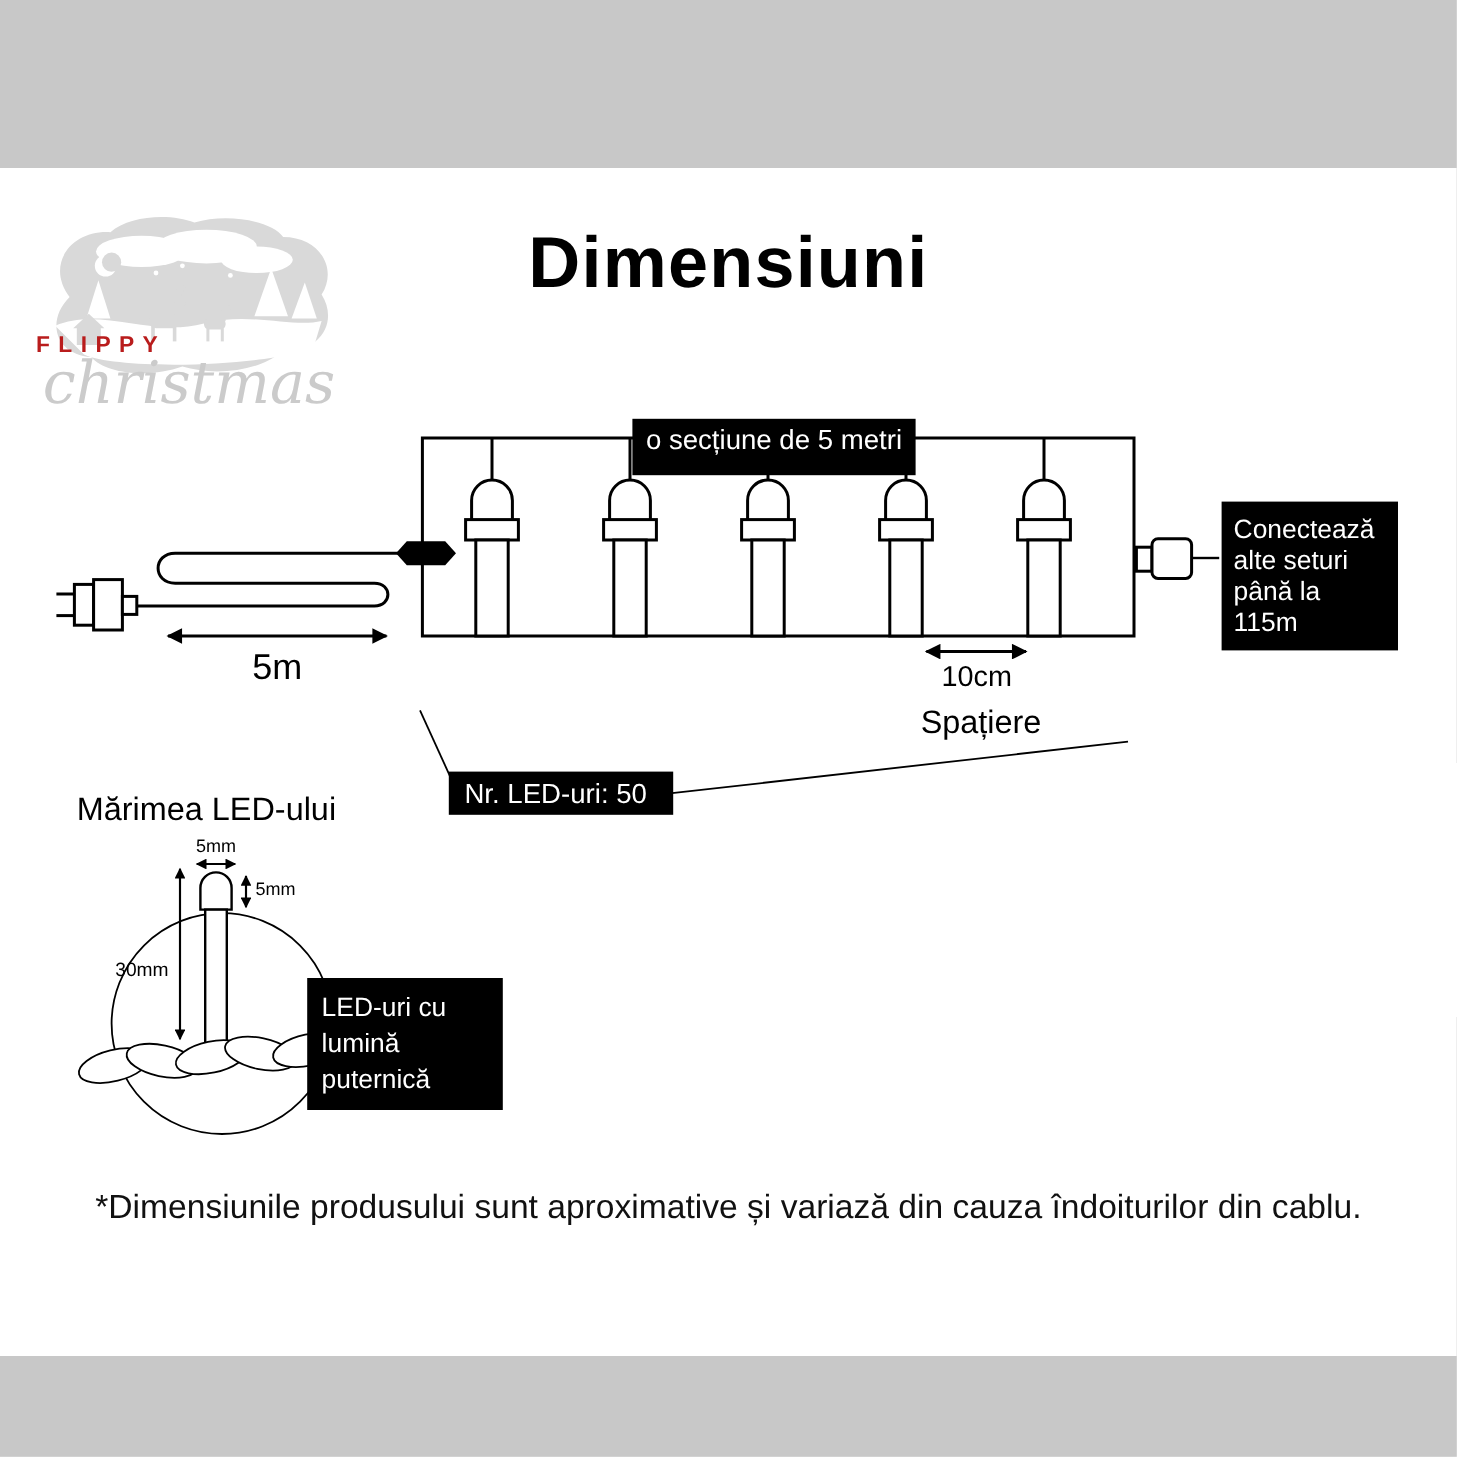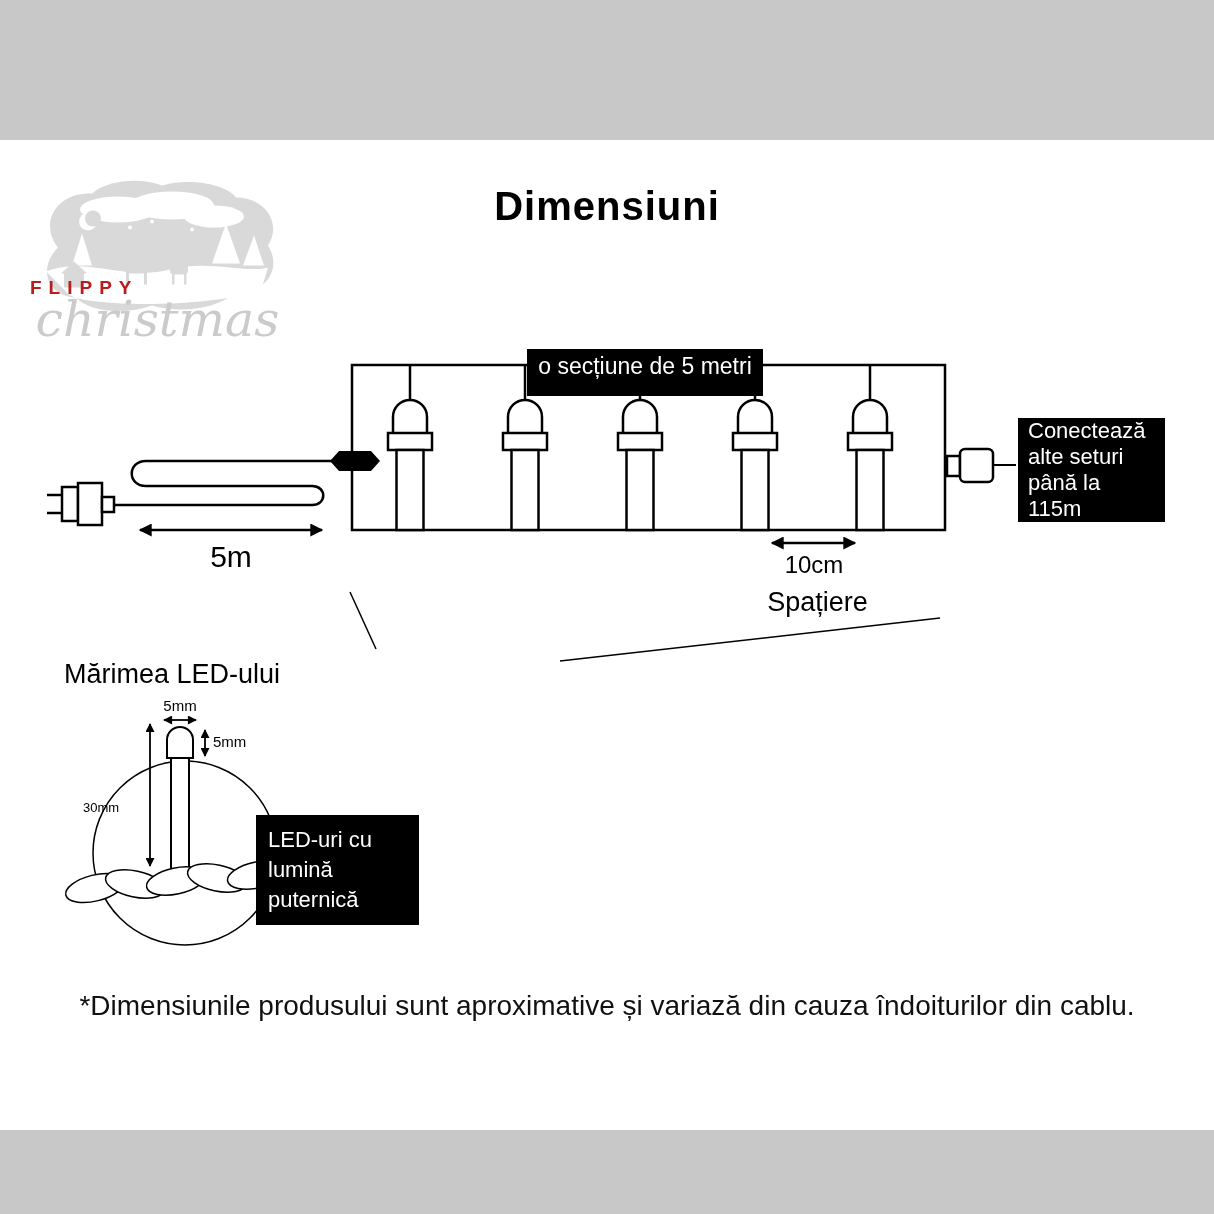--- a/index.html
+++ b/index.html
@@ -10,37 +10,37 @@
     color:#000;
     overflow:hidden;
   }
   .stage { position:absolute; top:0; left:0; width:1214px; height:1214px; overflow:hidden; }
   .card  { position:absolute; left:0; top:140px; width:1214px; height:990px; background:#ffffff; }
   .abs   { position:absolute; }
   svg.layer { position:absolute; left:0; top:0; width:1214px; height:1214px; }
 
   .page-title {
     left:0; top:184px; width:1214px; text-align:center;
-    font-size:40px; font-weight:700; letter-spacing:1px;
+    font-size:60px; font-weight:700; letter-spacing:1px;
   }
   .badge {
     background:#000; color:#fff; font-weight:400;
   }
   .badge.section { left:527px; top:349px; width:236px; height:47px; line-height:35px; text-align:center; font-size:23px; }
-  .badge.connect { left:1018px; top:418px; width:147px; padding:0 10px; font-size:22px; line-height:26px; }
+  .badge.connect { left:1018px; top:418px; width:147px; padding:10px 10px; font-size:22px; line-height:26px; }
   .badge.count   { left:374px; top:643px; width:187px; height:36px; line-height:36px; padding-left:13px; font-size:23px; }
   .badge.callout { left:256px; top:815px; width:163px; padding:10px 12px; font-size:22px; line-height:30px; }
 
   .lbl-5m       { left:130px; top:540px; width:202px; text-align:center; font-size:30px; }
   .lbl-10cm     { left:758px; top:551px; width:112px; text-align:center; font-size:24px; }
   .lbl-spatiere { left:740px; top:587px; width:155px; text-align:center; font-size:27px; }
   .lbl-heading  { left:64px;  top:659px; font-size:27px; }
   .lbl-5mm-top  { left:150px; top:697px; width:60px; text-align:center; font-size:15px; }
   .lbl-5mm-rt   { left:213px; top:733px; font-size:15px; }
-  .lbl-30mm     { left:83px;  top:800px; font-size:13px; }
+  .lbl-30mm     { left:96px;  top:800px; font-size:16px; }
 
   .footnote { left:0; top:990px; width:1214px; text-align:center; font-size:28px; color:#111; }
 
   .logo-wrap { left:30px; top:148px; width:255px; height:200px; }
   .brand-name {
     left:30px; top:277px; width:255px; text-align:left;
     font-size:19px; font-weight:700; letter-spacing:7px; color:#b91c1c;
   }
   .brand-script {
     left:30px; top:291px; width:255px; text-align:center;
@@ -171,20 +171,21 @@
   <div class="abs page-title">Dimensiuni</div>
 
   <div class="abs badge section">o secțiune de 5 metri</div>
 
   <div class="abs badge connect">
     <div>Conectează</div>
     <div>alte seturi</div>
     <div>până la 115m</div>
   </div>
 
+  <div class="abs badge count">Nr. LED-uri: 50</div>
 
   <div class="abs lbl-5m">5m</div>
 
   <div class="abs lbl-10cm">10cm</div>
 
   <div class="abs lbl-spatiere">Spațiere</div>
 
   <div class="abs lbl-heading">Mărimea LED-ului</div>
 
   <div class="abs lbl-5mm-top">5mm</div>

